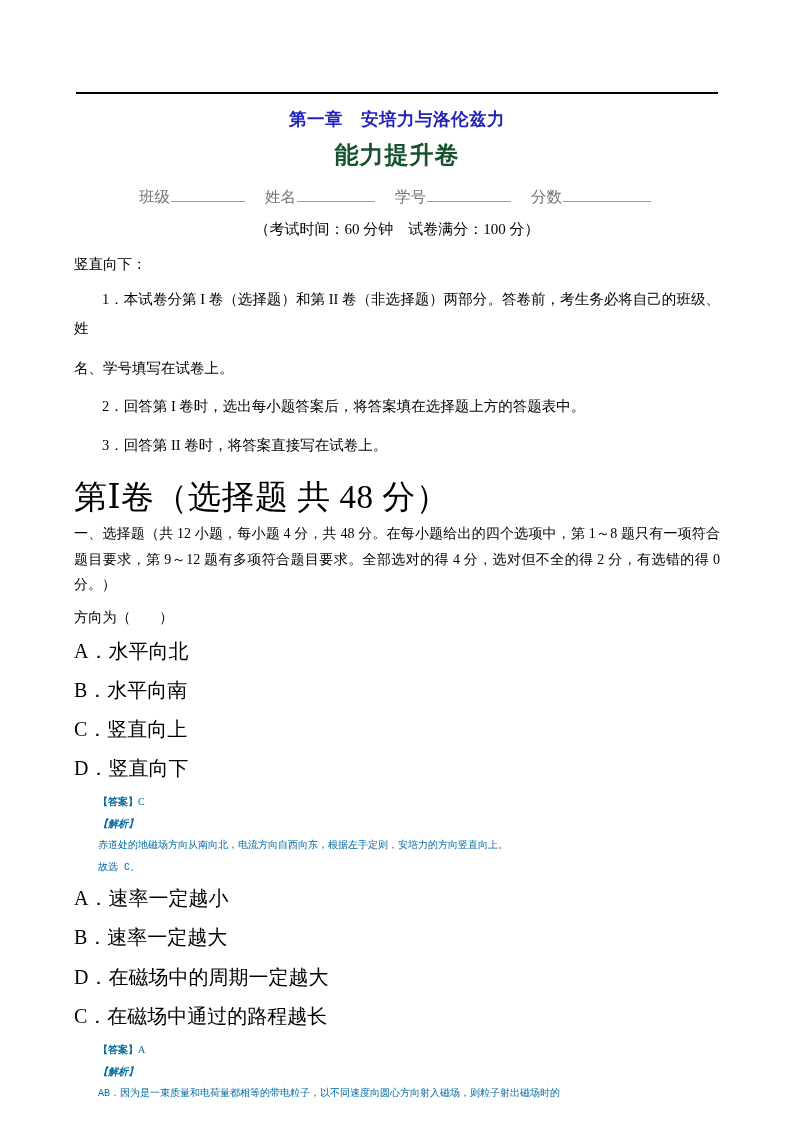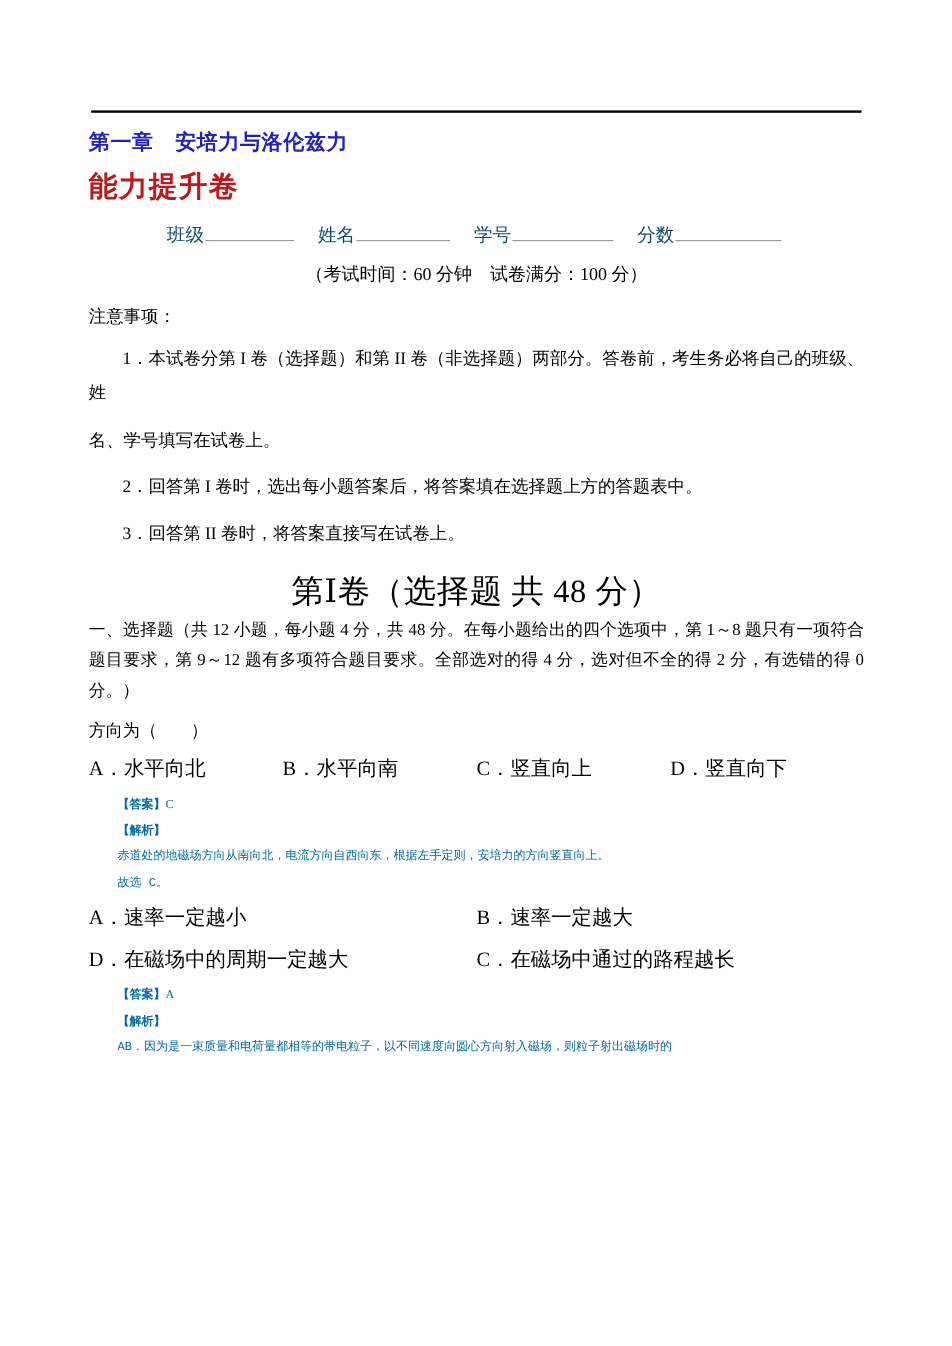--- a/index.html
+++ b/index.html
@@ -33,48 +33,48 @@
   }
   
   .content {
     position: absolute;
     left: 74px;
     top: 100px;
     width: 646px;
   }
   
   .doc-title {
-    text-align: left;
+    text-align: center;
     color: #2222BB;
     font-family: "DejaVu Sans", "Liberation Sans", sans-serif;
     font-weight: bold;
     font-size: 17.5px;
     letter-spacing: 0.5px;
     margin: 6px 0 0 0;
     line-height: 1.5;
   }
   .doc-subtitle {
-    text-align: left;
-    color: #b91c1c;
+    text-align: center;
+    color: #14532d;
     font-family: "DejaVu Sans", "Liberation Sans", sans-serif;
     font-weight: bold;
     font-size: 24px;
     letter-spacing: 1px;
     margin: 6px 0 0 0;
     line-height: 1.45;
   }
   
   .fillin-row {
     margin-top: 13px;
     text-align: center;
     font-size: 15.5px;
     line-height: 1.4;
     white-space: nowrap;
   }
-  .fillin-row .fl-label { color: #0c4a6e; }
+  .fillin-row .fl-label { color: #737373; }
   .fillin-row .fl-blank {
     display: inline-block;
     border-bottom: 1.3px solid #9a9a9a;
     vertical-align: baseline;
     height: 14px;
     margin: 0 4px 0 1px;
   }
   .fl-blank.w1 { width: 74px; }
   .fl-blank.w2 { width: 78px; }
   .fl-blank.w3 { width: 84px; }
@@ -97,22 +97,21 @@
   .notice-item {
     font-size: 14.5px;
     margin-top: 10px;
     line-height: 1.95;
     text-align: justify;
     text-indent: 28px;
   }
 
   
   .section-title {
-    text-align: center;
-    font-size: 27px;
+    font-size: 33px;
     margin-top: 16px;
     margin-bottom: 2px;
     line-height: 1.35;
     letter-spacing: 0.5px;
   }
 
   .section-intro {
     font-size: 14px;
     line-height: 1.8;
     text-align: justify;
@@ -122,61 +121,62 @@
   
   .question {
     font-size: 14.2px;
     line-height: 2.0;
     text-align: justify;
     margin-top: 6px;
   }
   .q-stem { display: block; }
 
   .options-row {
-    font-size: 17px;
+    font-size: 20px;
     line-height: 1.95;
     display: flex;
     margin-top: 1px;
+    flex-direction: column;
   }
   .options-row.four > div { width: 25%; }
   .options-row.two > div { width: 50%; }
   .opt { white-space: nowrap; }
 
   
   .ans-line, .sol-head, .sol-body {
     color: #0369a1;
     font-size: 10px;
     line-height: 2.0;
     text-align: justify;
     margin-left: 24px;
   }
   .ans-line { margin-top: 4px; font-weight: bold; }
   .ans-line .ans-val { font-weight: normal; }
-  .sol-head { margin-top: 2px; font-weight: bold; }
+  .sol-head { margin-top: 2px; font-weight: bold; font-style: italic; }
   .sol-body { margin-top: 2px; font-family: Liberation Mono, monospace; }
 </style>
 </head>
 <body>
 
 <div class="page">
 
   <div class="header-rule"></div>
 
   <div class="content">
 
     <div class="doc-title">第一章　安培力与洛伦兹力</div>
     <div class="doc-subtitle">能力提升卷</div>
 
     <div class="fillin-row">
       <span class="fl-label">班级</span><span class="fl-blank w1"></span><span class="fillin-gap"></span><span class="fl-label">姓名</span><span class="fl-blank w2"></span><span class="fillin-gap"></span><span class="fl-label">学号</span><span class="fl-blank w3"></span><span class="fillin-gap"></span><span class="fl-label">分数</span><span class="fl-blank w4"></span>
     </div>
 
     <div class="exam-meta">（考试时间：60 分钟　试卷满分：100 分）</div>
 
-    <div class="notice-head">注意事项：</div>
+    <div class="notice-head">竖直向下：</div>
     <div class="notice-item">1．本试卷分第 I 卷（选择题）和第 II 卷（非选择题）两部分。答卷前，考生务必将自己的班级、姓</div>
     <div class="notice-item" style="text-indent:0; margin-top:12px;">名、学号填写在试卷上。</div>
     <div class="notice-item">2．回答第 I 卷时，选出每小题答案后，将答案填在选择题上方的答题表中。</div>
     <div class="notice-item">3．回答第 II 卷时，将答案直接写在试卷上。</div>
 
     <div class="section-title">第Ⅰ卷（选择题 共 48 分）</div>
     <div class="section-intro">一、选择题（共 12 小题，每小题 4 分，共 48 分。在每小题给出的四个选项中，第 1～8 题只有一项符合题目要求，第 9～12 题有多项符合题目要求。全部选对的得 4 分，选对但不全的得 2 分，有选错的得 0 分。）</div>
 
     <div class="question">
       <span class="q-stem">方向为（　　）</span>

